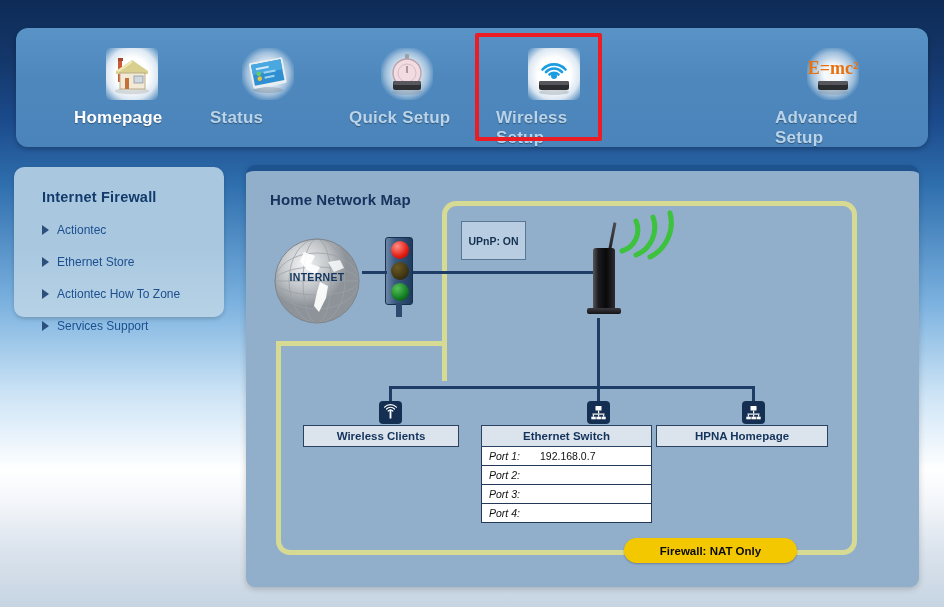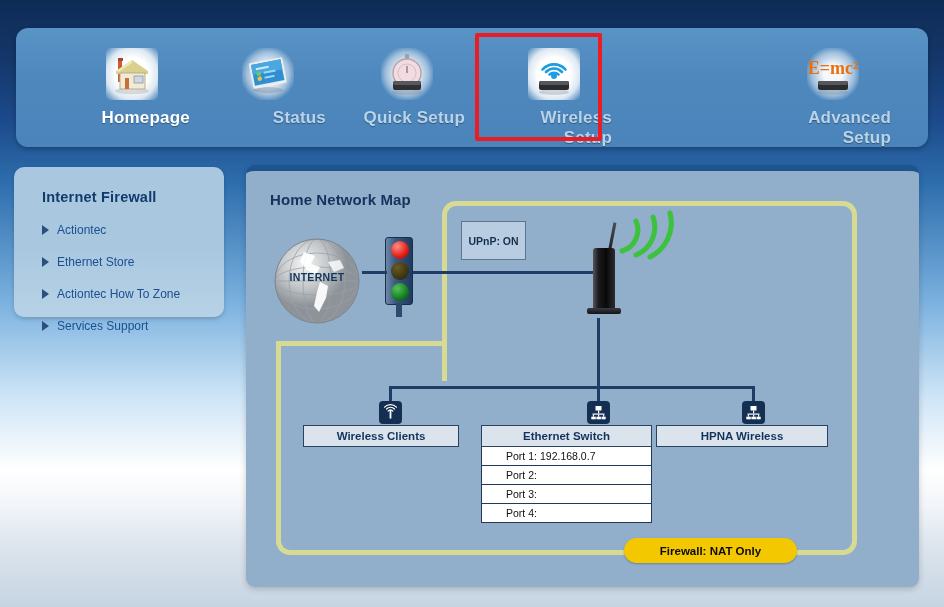--- a/index.html
+++ b/index.html
@@ -24,21 +24,21 @@
 
   
   #toolbar{
     position:absolute; left:16px; top:28px; width:912px; height:119px;
     border-radius:12px;
     background:linear-gradient(to bottom,#5a93c6 0%, #4e88bd 40%, #4a84ba 100%);
     box-shadow:0 2px 5px rgba(0,0,0,.25);
   }
   .navitem{
     position:absolute; top:20px; width:116px; height:92px;
-    text-align:right; cursor:pointer;
+    text-align:left; cursor:pointer;
   }
   .navicon{
     width:52px; height:52px; margin:0 auto 8px auto; position:relative;
     border-radius:5px;
     background:radial-gradient(ellipse at center, rgba(255,255,255,.95) 25%, rgba(255,255,255,.45) 58%, rgba(255,255,255,0) 76%);
   }
   .navicon.active{
     background:radial-gradient(ellipse at center, #ffffff 45%, rgba(255,255,255,.8) 70%, rgba(255,255,255,.15) 92%);
   }
   .navlabel{ font-size:17px; font-weight:bold; color:#b9d4ea; letter-spacing:.2px;
@@ -138,21 +138,21 @@
   }
   #box-wireless{ left:57px; top:254px; width:156px; }
   #box-eth{ left:235px; top:254px; width:171px; }
   #box-hpna{ left:410px; top:254px; width:172px; }
 
   .prow{
     position:absolute; left:235px; width:171px; height:19px;
     background:#ffffff; border:1px solid #24395a; border-top:none;
     font-size:10.5px; color:#111; display:flex; align-items:center;
   }
-  .prow .pl{ padding-left:24px; width:58px; font-family:"Liberation Sans", sans-serif;}
+  .prow .pl{ padding-left:7px; width:58px; font-family:"Liberation Sans", sans-serif;font-style:italic;}
   .prow .pv{ font-family:"Liberation Sans", sans-serif; }
 
   #firewall{
     position:absolute; left:378px; top:367px; width:173px; height:25px;
     background:#f4c800; border-radius:13px;
     font-size:11.5px; font-weight:bold; color:#0b0b0b;
     display:flex; align-items:center; justify-content:center;
     box-shadow:0 1px 2px rgba(0,0,0,.25);
   }
 </style>
@@ -367,21 +367,21 @@
       <rect x="8" y="10.7" width="1.2" height="2" fill="#ffffff"></rect>
       <rect x="13" y="10.7" width="1.2" height="2" fill="#ffffff"></rect>
       <rect x="1.3" y="12.7" width="4.5" height="2.6" fill="#ffffff"></rect>
       <rect x="6.4" y="12.7" width="4.5" height="2.6" fill="#ffffff"></rect>
       <rect x="11.5" y="12.7" width="4.2" height="2.6" fill="#ffffff"></rect>
     </svg>
   </div>
 
   <div class="cbox" id="box-wireless">Wireless Clients</div>
   <div class="cbox" id="box-eth">Ethernet Switch</div>
-  <div class="cbox" id="box-hpna">HPNA Wireless</div>
+  <div class="cbox" id="box-hpna">HPNA Homepage</div>
 
   <div class="prow" style="top:276px">
     <span class="pl">Port 1:</span>
     <span class="pv">192.168.0.7</span>
   </div>
   <div class="prow" style="top:295px">
     <span class="pl">Port 2:</span>
     <span class="pv"></span>
   </div>
   <div class="prow" style="top:314px">

